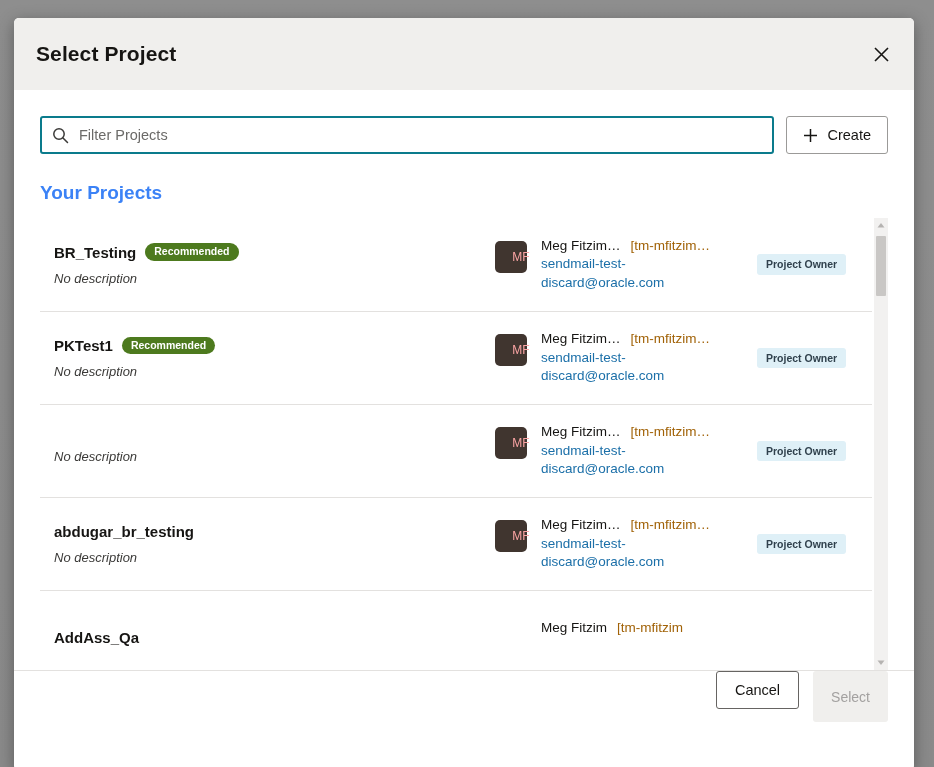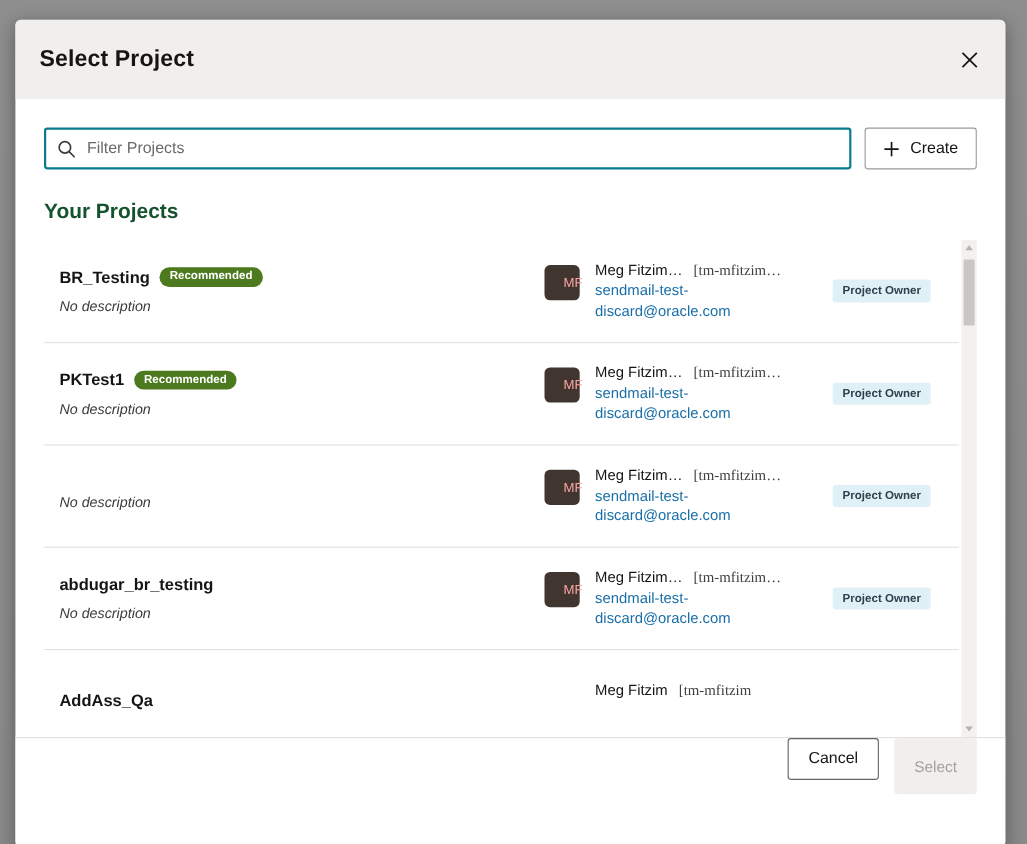--- a/index.html
+++ b/index.html
@@ -107,21 +107,21 @@
     padding: 0 16px;
     font-size: 14.5px;
     color: #161513;
     font-family: "Liberation Sans", sans-serif;
     margin-left: 12px;
   }
 
   .section-title {
     font-size: 19px;
     font-weight: bold;
-    color: #14532d;
+    color: #3b82f6;
     margin: 28px 0 0 0;
   }
   .section-sub {
     font-size: 13.5px;
     color: #161513;
     margin: 8px 0 0 0;
   }
 
   
   .list-wrap {
@@ -197,21 +197,21 @@
     margin-top: 4px;
     padding-left: 20px;
   }
   .owner-text { line-height: 1.38; }
   .owner-line1 {
     display: flex;
     gap: 10px;
     font-size: 13.5px;
   }
   .owner-name { color: #161513; white-space: nowrap; }
-  .owner-handle { color: #404040; white-space: nowrap; font-family: Liberation Serif, serif; }
+  .owner-handle { color: #a16207; white-space: nowrap; }
   .owner-email {
     font-size: 13.5px;
     color: #1b6fa8;
     max-width: 150px;
     word-break: break-word;
     cursor: pointer;
   }
 
   .proj-role {
     flex: 1 1 auto;

